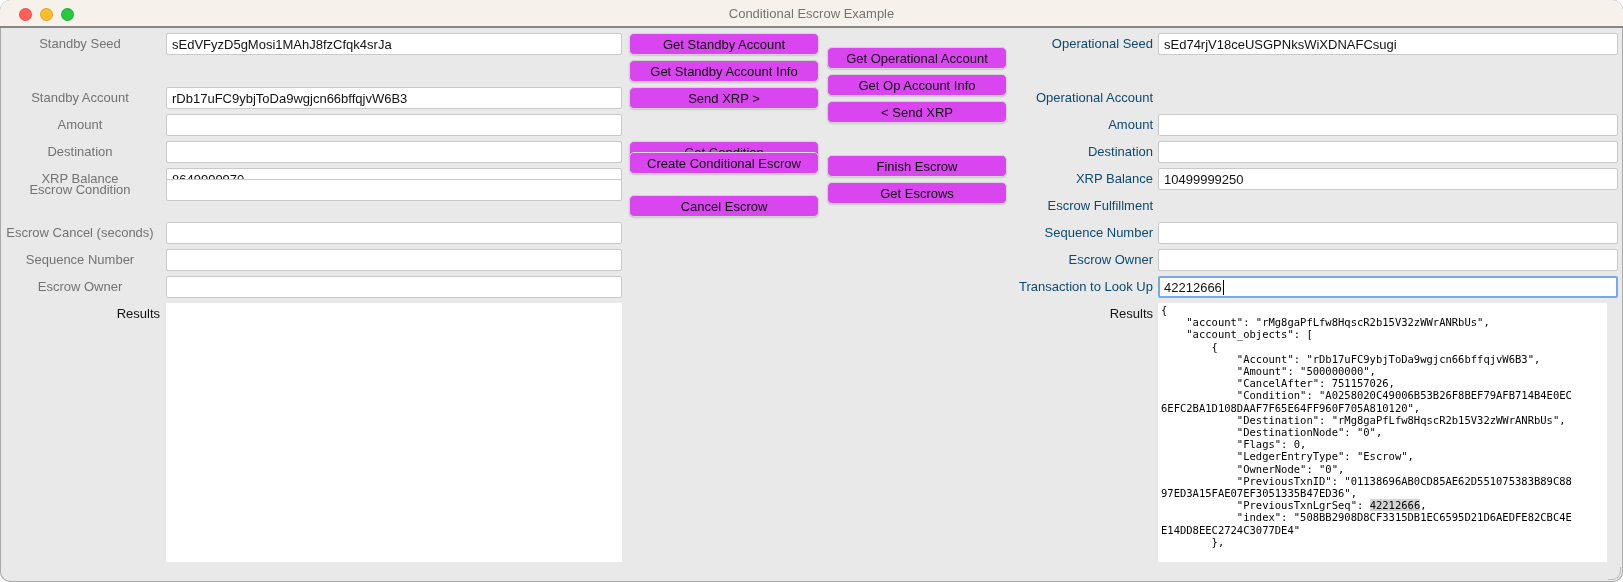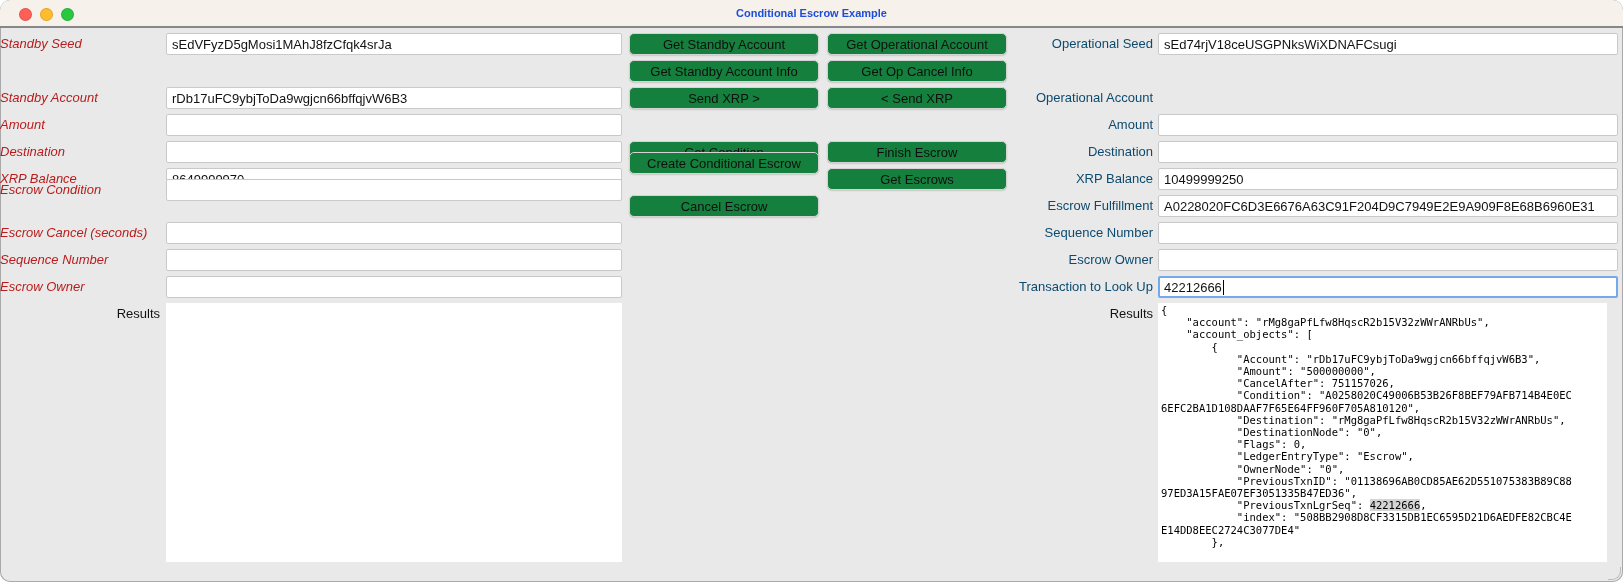--- a/index.html
+++ b/index.html
@@ -9,50 +9,50 @@
     background:#e9e9e9;border-radius:10px;overflow:hidden;
     box-shadow:inset 0 0 0 1px #a9a9a9;
     font-family:"Liberation Sans",sans-serif;
   }
   .titlebar{
     position:absolute;top:0;left:0;right:0;height:28px;
     background:#f6f1eb;border-bottom:2px solid #878787;
     display:flex;align-items:center;justify-content:center;
     border-radius:10px 10px 0 0;
   }
-  .title{font-size:11px;font-weight:bold;color:#1d4ed8;}
+  .title{font-size:13px;font-weight:normal;color:#737373;}
   .lights{position:absolute;left:19px;top:8px;display:flex;gap:8px;}
   .light{width:13px;height:13px;border-radius:50%;border:0.5px solid rgba(0,0,0,0.12);}
   .light.close{background:#ff5f57;}
   .light.min{background:#febc2e;}
   .light.max{background:#28c840;}
 
   .row-l{position:absolute;left:0;width:622px;height:22px;display:flex;}
-  .row-l .lbl{flex:0 0 160px;text-align:left;line-height:22px;font-size:13px;color:#b91c1c;white-space:nowrap;font-style:italic;}
+  .row-l .lbl{flex:0 0 160px;text-align:center;line-height:22px;font-size:13px;color:#737373;white-space:nowrap;}
   .row-l .entry{margin-left:6px;flex:1;align-items:center;}
   .row-r{position:absolute;left:990px;width:628px;height:22px;display:flex;}
   .row-r .lbl{flex:0 0 163px;text-align:right;line-height:22px;font-size:13px;color:#0c4a6e;white-space:nowrap;}
   .row-r .entry{margin-left:5px;flex:1;}
 
   .entry{
     background:#fff;border:1px solid #c9c9c9;border-radius:2px;height:22px;
     display:flex;align-items:center;padding:0 5px;font-size:13px;color:#121212;
     white-space:nowrap;overflow:hidden;
   }
   .entry.focused{border:2px solid #76a9e9;padding:0 4px;}
   .caret{display:inline-block;width:1.5px;height:15px;background:#000;margin-left:1px;flex:0 0 auto;}
 
   .btn{
-    position:absolute;height:22px;background:#15803d;border:1px solid #d4d4d4;
+    position:absolute;height:22px;background:#d946ef;border:1px solid #d4d4d4;
     border-radius:5px;box-shadow:0 1px 1.5px rgba(0,0,0,0.15);
     display:flex;align-items:center;justify-content:center;
     font-size:13px;color:#0f0f0f;cursor:default;
   }
   .btn.c1{left:629px;width:190px;}
-  .btn.c2{left:827px;width:180px;}
+  .btn.c2{left:827px;width:180px;margin-top:14px;}
 
   .results-lbl{position:absolute;top:306px;font-size:13px;color:#121212;line-height:16px;}
   .results-lbl.left{left:0;width:160px;text-align:right;}
   .results-lbl.right{left:990px;width:163px;text-align:right;}
   .results{position:absolute;top:303px;height:259px;background:#ffffff;overflow:hidden;}
   .results.left{left:166px;width:456px;}
   .results.right{left:1158px;width:449px;}
   pre.mono{
     margin:0;padding:1px 3px;
     font-family:"DejaVu Sans Mono",monospace;
@@ -134,21 +134,21 @@
       </div>
   </div>
   <span class="results-lbl left">Results</span>
   <div class="results left">
     <pre class="mono"></pre>
   </div>
 
   <div class="btn c1" style="top:33px">Get Standby Account</div>
   <div class="btn c2" style="top:33px">Get Operational Account</div>
   <div class="btn c1" style="top:60px">Get Standby Account Info</div>
-  <div class="btn c2" style="top:60px">Get Op Cancel Info</div>
+  <div class="btn c2" style="top:60px">Get Op Account Info</div>
   <div class="btn c1" style="top:87px">Send XRP &gt;</div>
   <div class="btn c2" style="top:87px">&lt; Send XRP</div>
   <div class="btn c1" style="top:141px">Get Condition</div>
   <div class="btn c2" style="top:141px">Finish Escrow</div>
   <div class="btn c1" style="top:152px">Create Conditional Escrow</div>
   <div class="btn c2" style="top:168px">Get Escrows</div>
   <div class="btn c1" style="top:195px">Cancel Escrow</div>
 
   <div class="row-r" style="top:33px">
     <span class="lbl">Operational Seed</span>
@@ -172,23 +172,20 @@
       </div>
   </div>
   <div class="row-r" style="top:168px">
     <span class="lbl">XRP Balance</span>
     <div class="entry">
         <span>10499999250</span>
       </div>
   </div>
   <div class="row-r" style="top:195px">
     <span class="lbl">Escrow Fulfillment</span>
-    <div class="entry">
-        <span>A0228020FC6D3E6676A63C91F204D9C7949E2E9A909F8E68B6960E31</span>
-      </div>
   </div>
   <div class="row-r" style="top:222px">
     <span class="lbl">Sequence Number</span>
     <div class="entry">
         <span></span>
       </div>
   </div>
   <div class="row-r" style="top:249px">
     <span class="lbl">Escrow Owner</span>
     <div class="entry">

